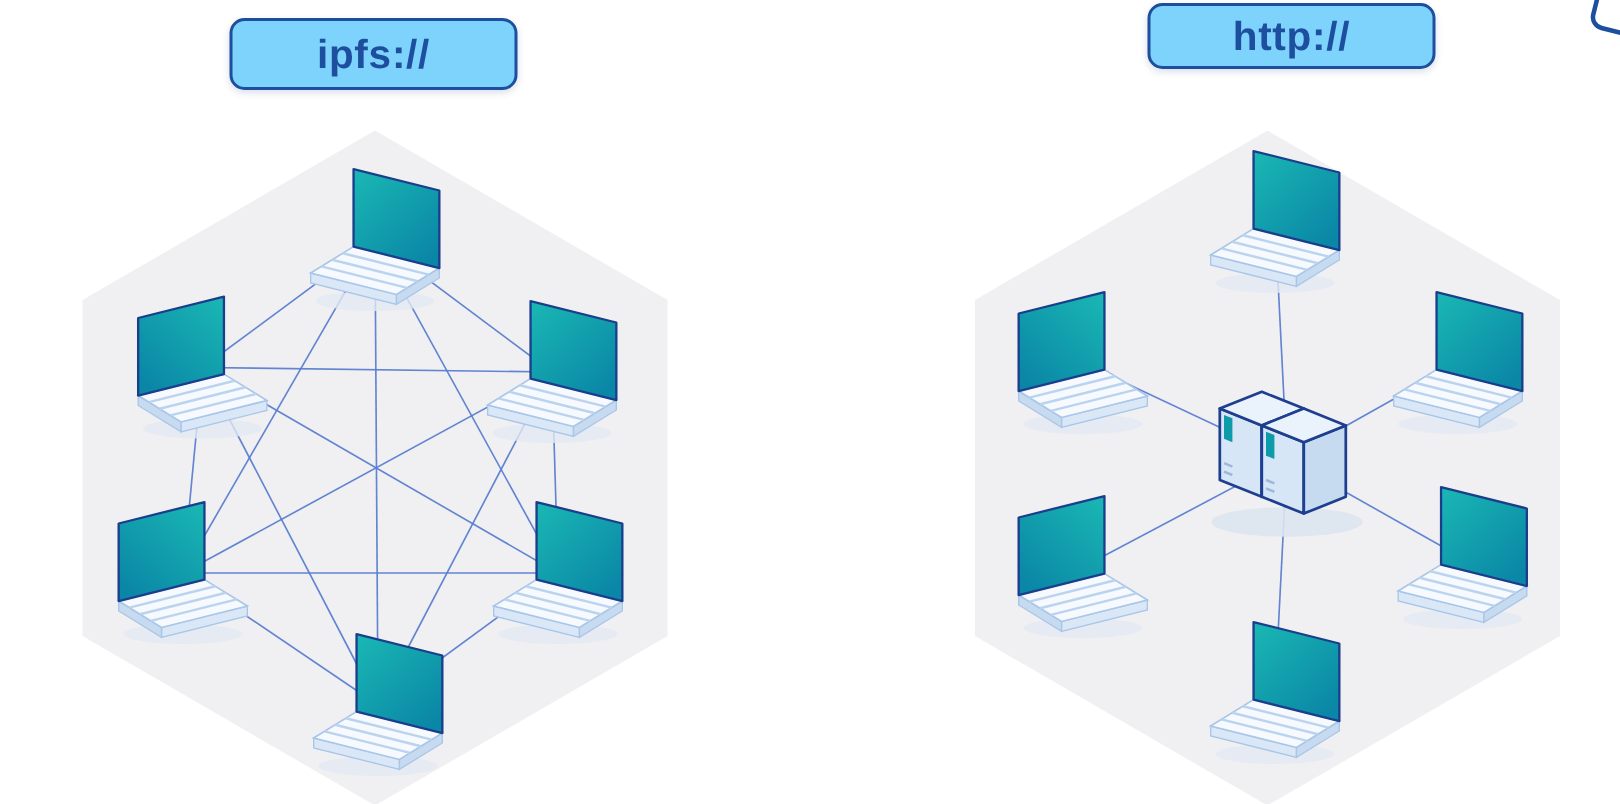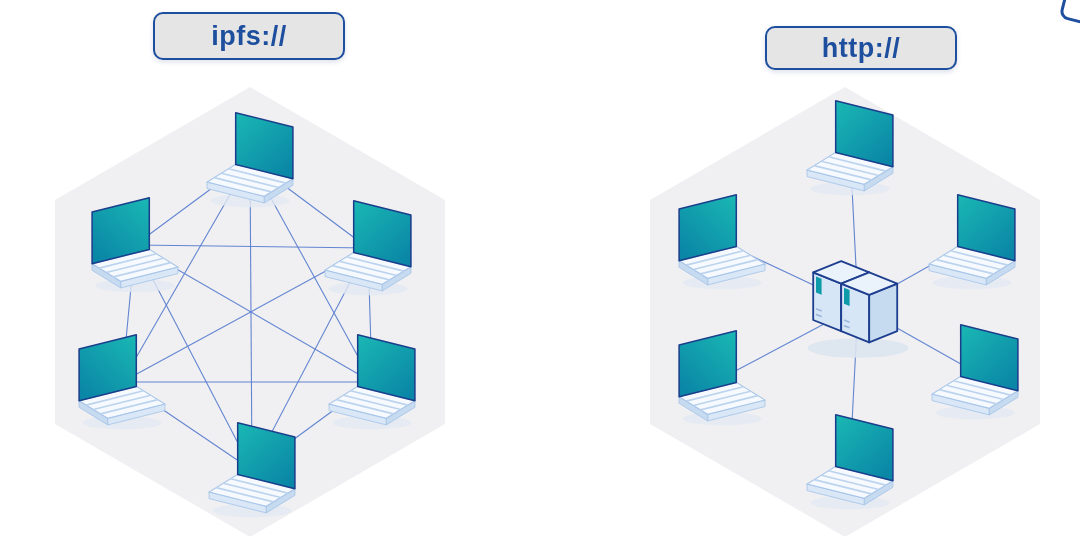--- a/index.html
+++ b/index.html
@@ -23,31 +23,31 @@
     background:var(--background,#fff);
   }
   svg.diagram{position:absolute;left:0;top:0;}
   .hex{fill:var(--hexagon,#f0f0f2);}
   .edge{stroke:var(--line,#5b7fd0);stroke-width:1.1;opacity:.95;}
   .badge{
     position:absolute;
     display:flex;
     align-items:center;
     justify-content:center;
-    background:#e5e5e5;
+    background:#7dd3fc;
     border:2px solid var(--accent,#1d4f9e);
     border-radius:10px;
     color:var(--accent,#1d4f9e);
     font-weight:bold;
     font-size:27px;
     letter-spacing:.5px;
     box-shadow:0 2px 5px rgba(20,50,120,.15);
   }
   .badge-ipfs{left:153px;top:12px;width:192px;height:48px;}
-  .badge-http{left:765px;top:2px;width:192px;height:44px;margin-top:24px;}
+  .badge-http{left:765px;top:2px;width:192px;height:44px;}
   .fragment{
     position:absolute;
     left:1062px;top:-10px;
     width:46px;height:34px;
     border:3px solid var(--accent,#1d4f9e);
     border-radius:9px;
     background:#fff;
     transform:rotate(14deg);
   }
 </style>

